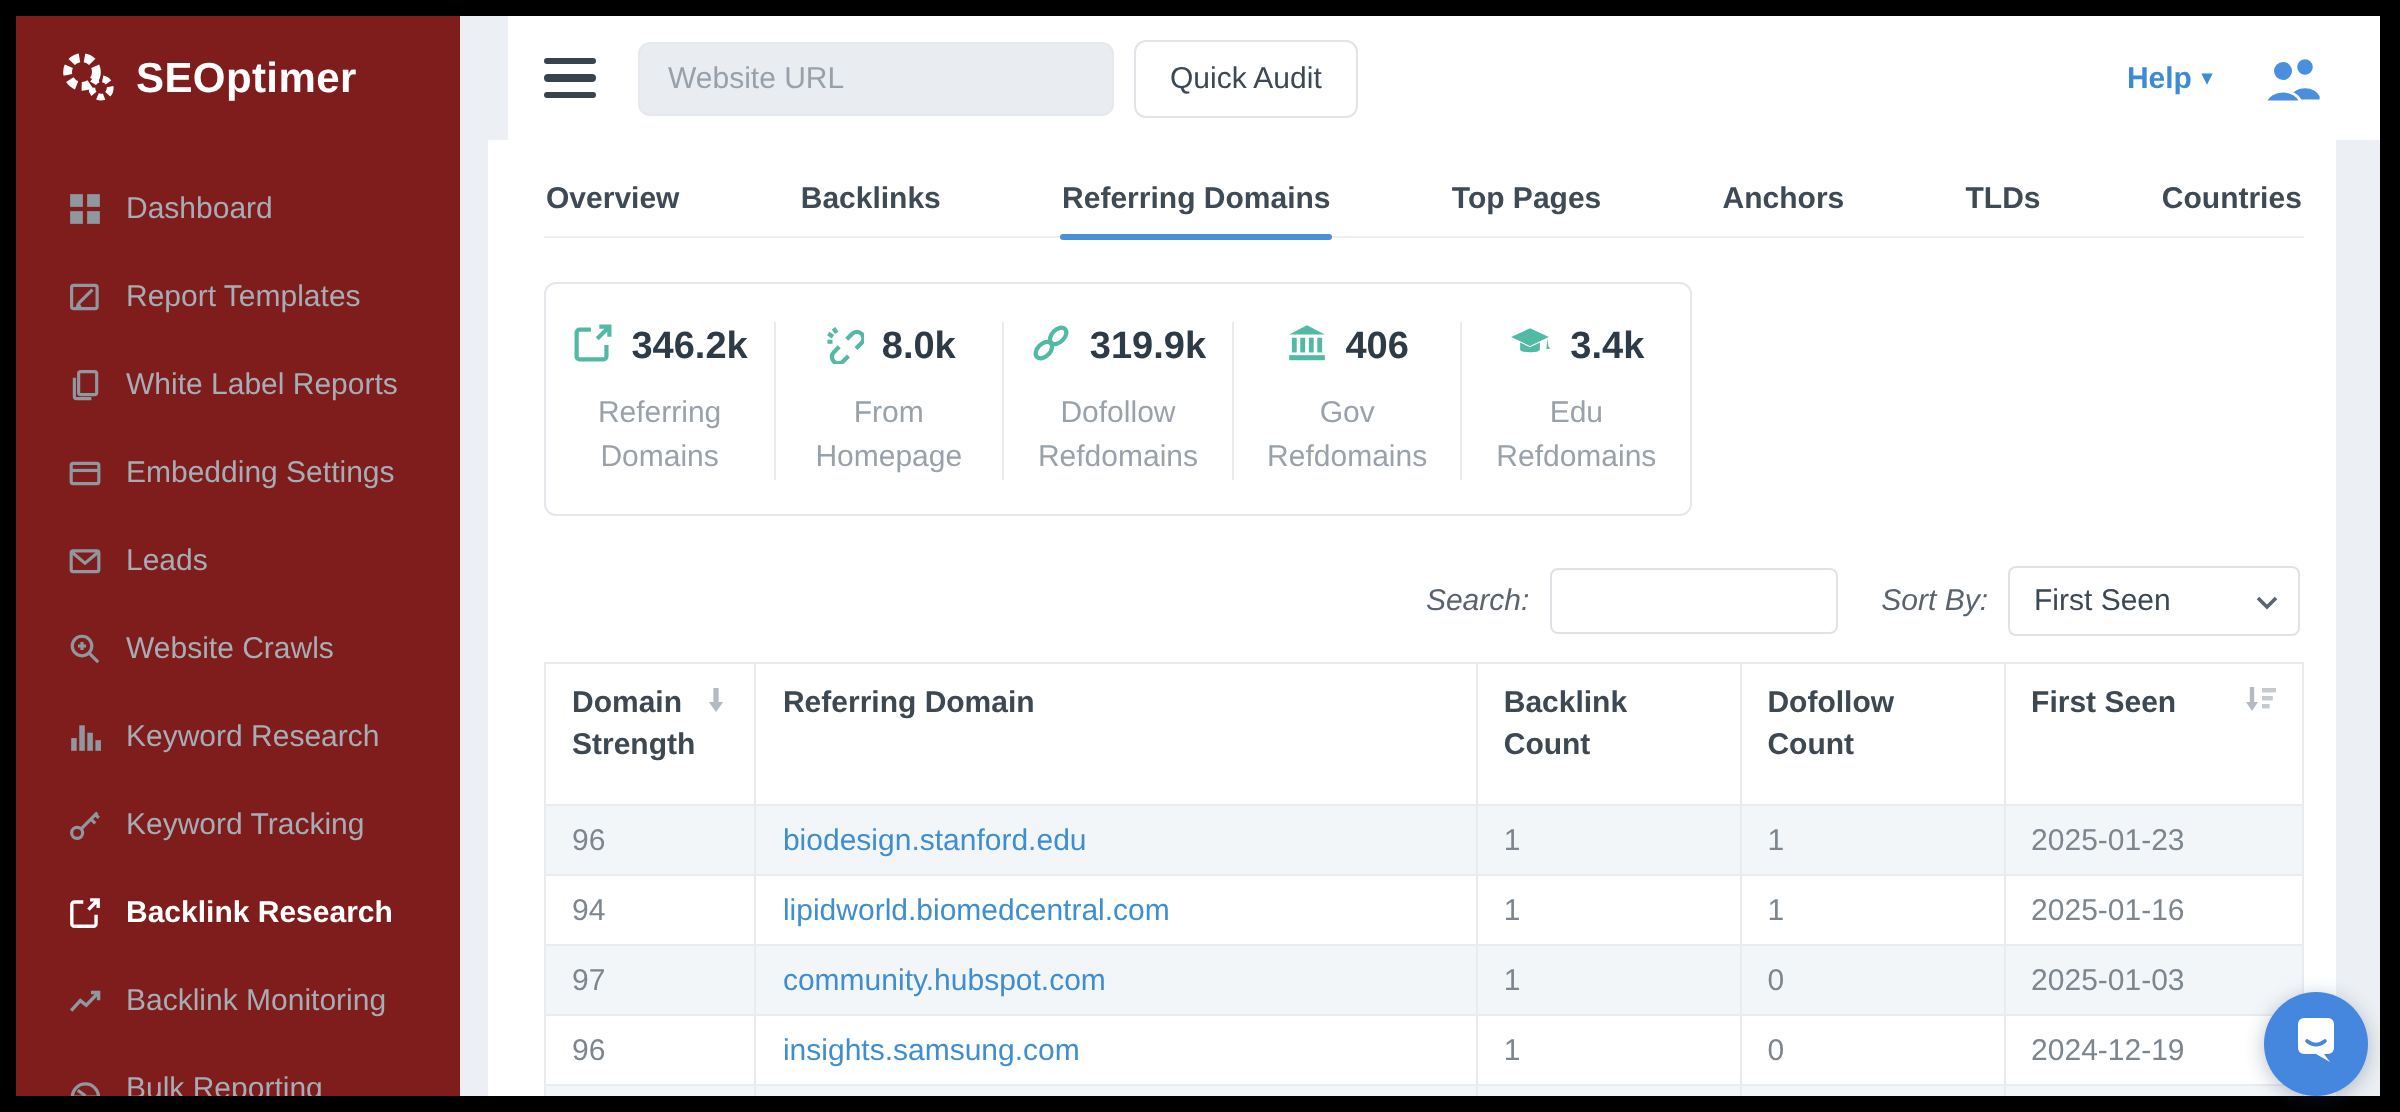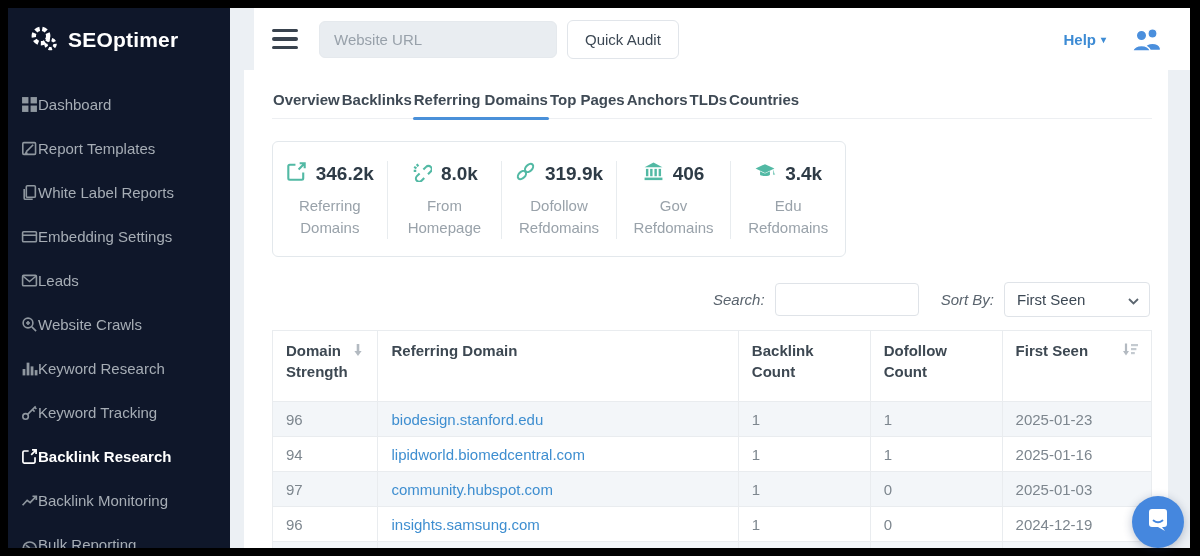--- a/index.html
+++ b/index.html
@@ -1,46 +1,46 @@
 <!DOCTYPE html>
 <html><head>
 <meta charset="utf-8">
 <style>
   * { box-sizing: border-box; margin: 0; padding: 0; }
   html,body { width:1200px; height:556px; }
   body { background:#000; position:relative; font-family:"Liberation Sans", sans-serif; overflow:hidden; }
   .app { position:absolute; left:8px; top:8px; width:1182px; height:540px; background:#ecf0f4; display:flex; overflow:hidden; }
 
   
-  .sidebar { width:222px; flex-shrink:0; background:#0f172a; color:#a6adb5;text-align:center; }
+  .sidebar { width:222px; flex-shrink:0; background:#7f1d1d; color:#a6adb5;text-align:center; }
   .logo-row { height:64px; display:flex; align-items:center; padding-left:20px; gap:8px; }
   .brand-name { color:#fff; font-size:21px; font-weight:bold; letter-spacing:.2px; }
   .nav { padding-top:10px; }
-  .nav-item { height:44px; display:flex; align-items:center; gap:0; padding-left:12px; font-size:15px; cursor:pointer; }
+  .nav-item { height:44px; display:flex; align-items:center; gap:12px; padding-left:25px; font-size:15px; cursor:pointer; }
   .nav-item .nicon { width:18px; height:18px; display:flex; align-items:center; justify-content:center; color:#8f979f; }
   .nav-item.active { color:#fff; font-weight:bold; }
   .nav-item.active .nicon { color:#fff; }
 
   
   .main { flex:1; display:flex; flex-direction:column; min-width:0; }
   .topbar { height:62px; background:#fff; display:flex; align-items:center; padding:0 26px 0 18px; flex-shrink:0;margin-left:24px; }
   .burger { width:26px; display:flex; flex-direction:column; gap:5px; margin-right:21px; cursor:pointer; }
   .burger div { height:3.5px; background:#39434e; border-radius:2px; }
   .url-input { width:238px; height:37px; background:#e9edf1; border:1px solid #e5e9ed; border-radius:6px; padding:0 14px; font-size:15px; color:#39434e; outline:none; }
   .url-input::placeholder { color:#98a1aa; }
   .quick-audit { margin-left:10px; height:39px; padding:0 17px; background:#fff; border:1px solid #e1e5ea; border-radius:6px; font-size:15px; color:#3c4854; cursor:pointer; font-family:inherit; }
   .top-right { margin-left:auto; display:flex; align-items:center; gap:24px; }
   .help { color:#3d8bd4; font-weight:bold; font-size:15px; cursor:pointer; display:flex; align-items:center; gap:5px; }
   .help .caret { font-size:10px; }
   .people { cursor:pointer; display:flex; }
 
   .content { flex:1; background:#ecf0f4; padding:0 22px 0 14px; min-height:0; }
   .panel { background:#fff; height:100%; padding:14px 16px 0 28px; }
 
-  .tabs { display:flex; border-bottom:1px solid #edeff2; }
+  .tabs { display:flex; gap:25px; border-bottom:1px solid #edeff2;justify-content:space-between; }
   .tab { padding:7px 1px 10px; font-size:15px; font-weight:bold; color:#3f4a55; cursor:pointer; position:relative; white-space:nowrap; }
   .tab.active::after { content:""; position:absolute; left:0; right:0; bottom:-2px; height:3px; background:#4a90d9; border-radius:2px; }
 
   .stats-card { margin-top:22px; width:574px; border:1px solid #e3e8ec; border-radius:6px; display:flex; padding:19px 0 17px; background:#fff; }
   .stat { flex:1; text-align:center; border-right:1px solid #e8ecef; }
   .stat:last-child { border-right:none; }
   .stat-top { display:flex; align-items:center; justify-content:center; gap:9px; color:#52b9a4; }
   .stat-value { font-size:19px; font-weight:bold; color:#2e3b46; }
   .stat-label { margin:9px auto 0; width:92px; color:#99a2aa; font-size:15px; line-height:1.45; }
 

